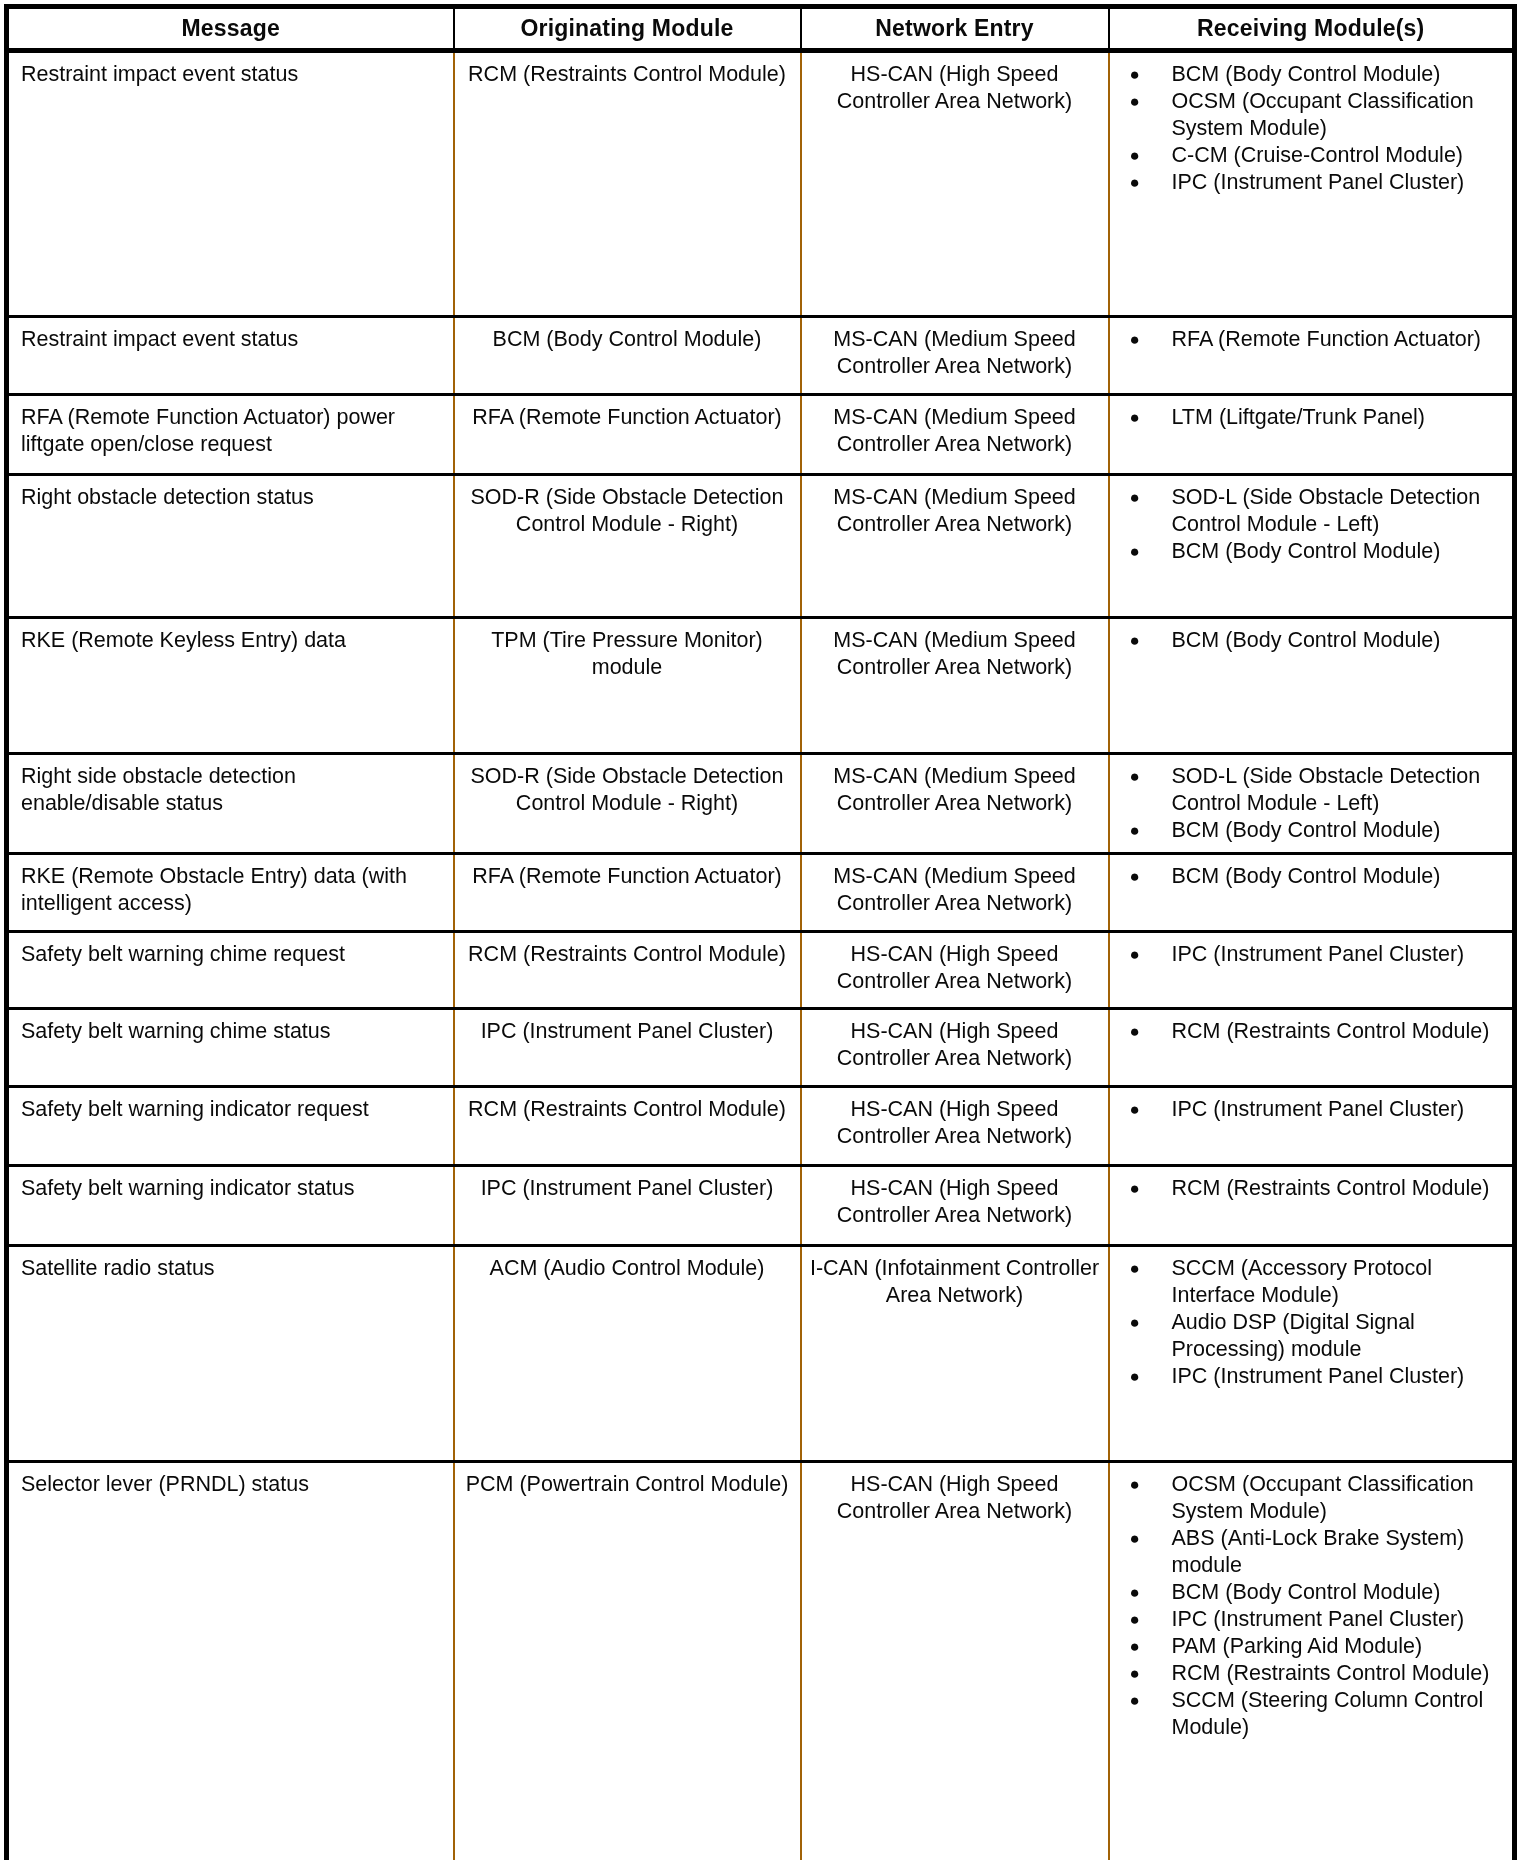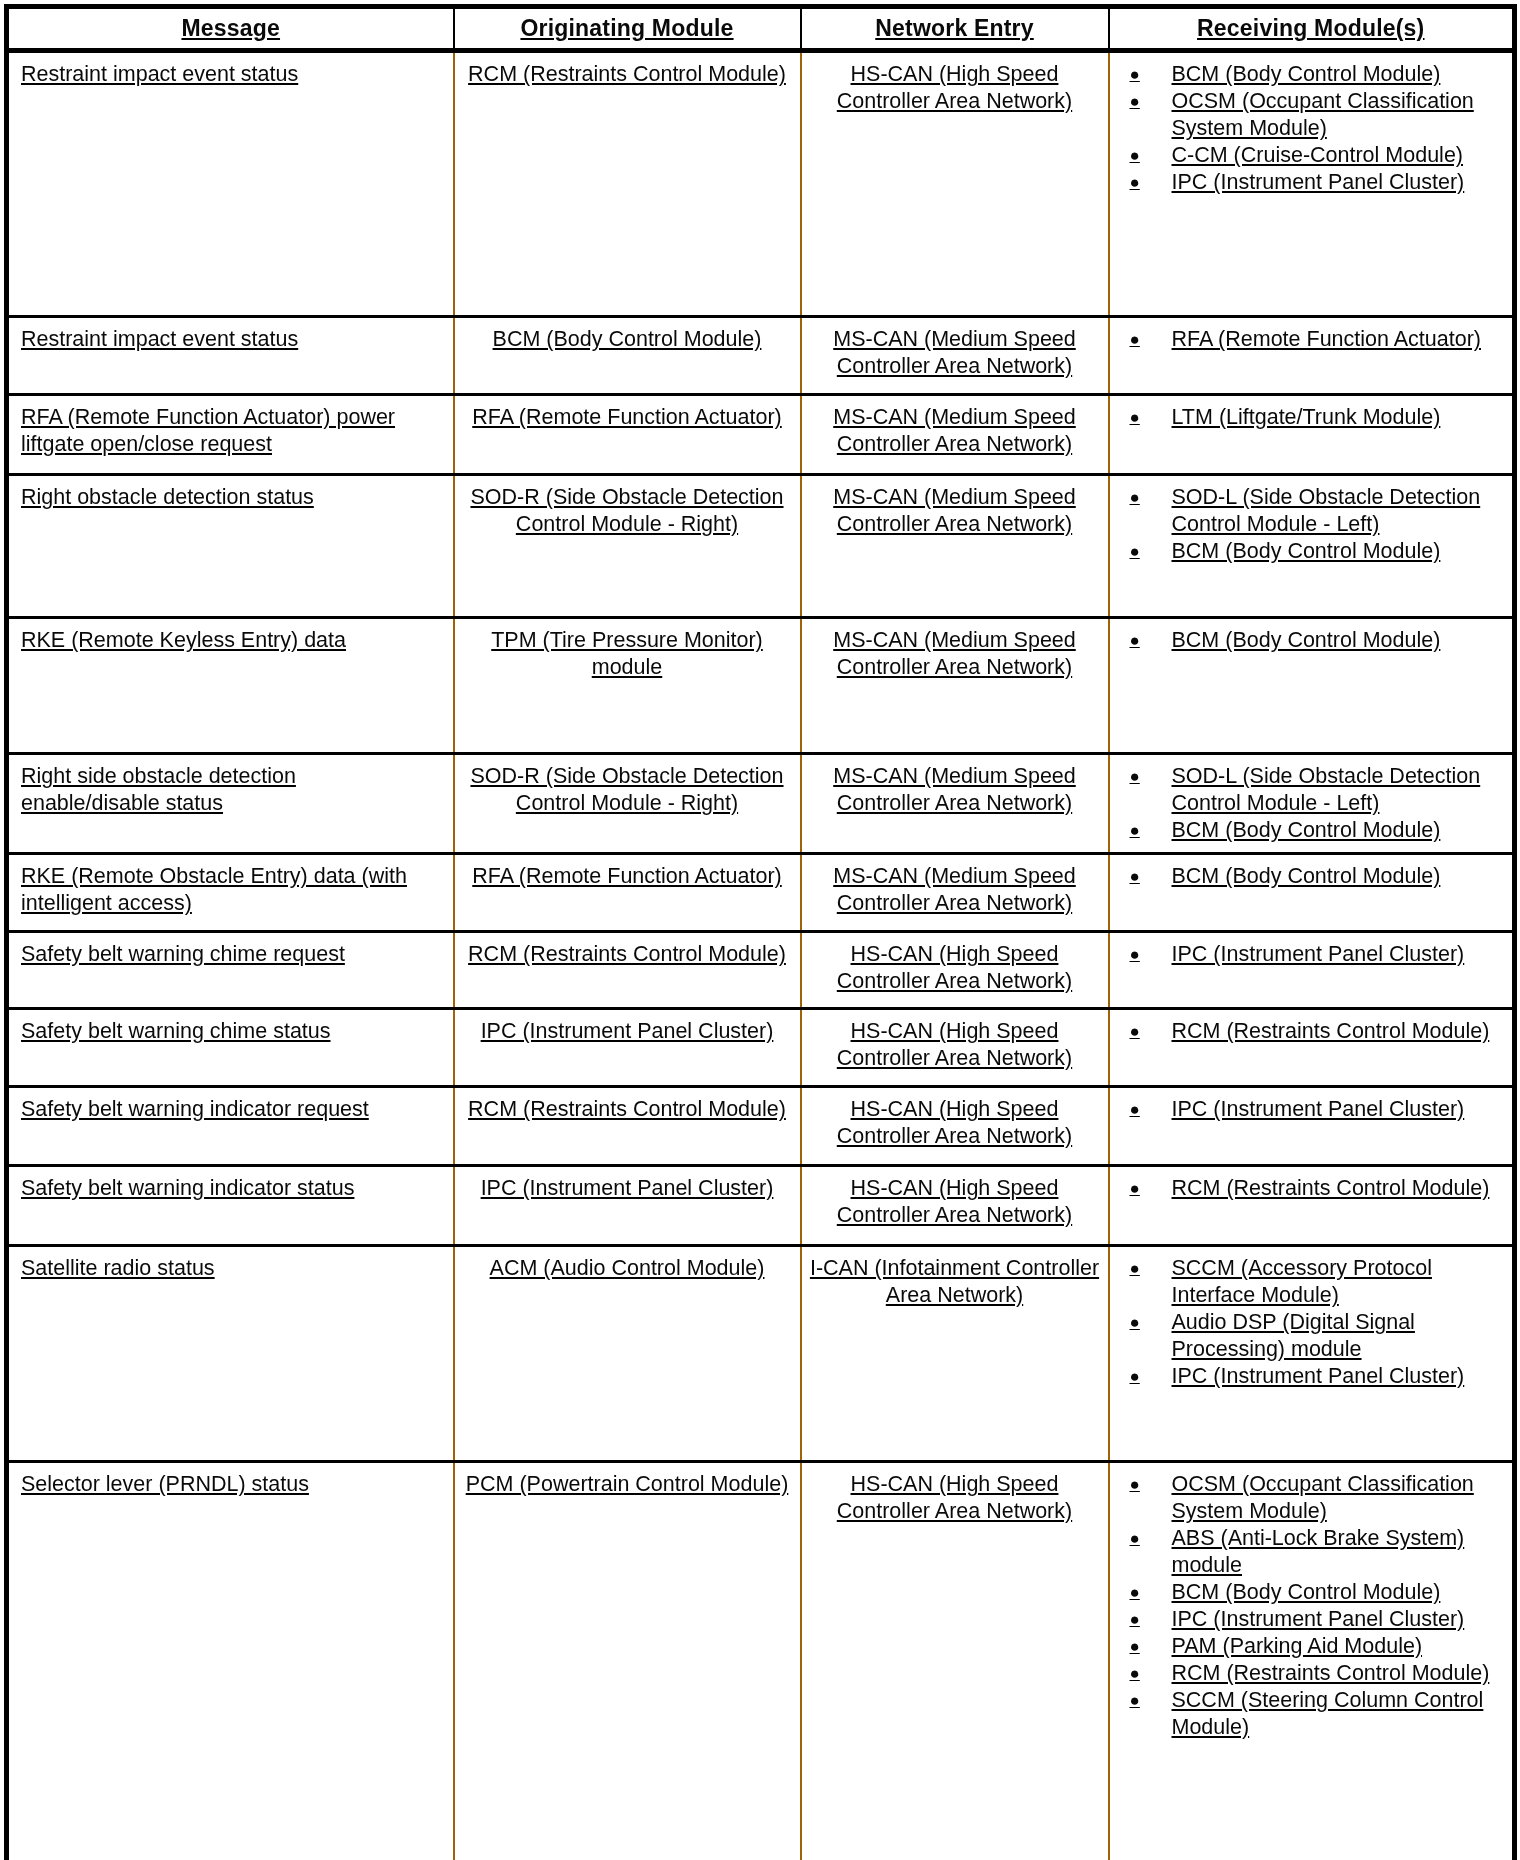--- a/index.html
+++ b/index.html
@@ -10,21 +10,20 @@
     height: 1860px;
     font-family: "Liberation Sans", "DejaVu Sans", sans-serif;
     -webkit-font-smoothing: antialiased;
   }
   .page {
     width: 1520px;
     height: 1860px;
     box-sizing: border-box;
     padding: 4px;
     background: #ffffff;
-    text-decoration: underline;
   }
   table.routing {
     border-collapse: collapse;
     table-layout: fixed;
     width: 1508px;
     border: 5px solid #000000;
     background: #ffffff;
     color: #0a0a0a;
   }
   col.c-message    { width: 447px; }
@@ -157,21 +156,21 @@
             </div>
           </td>
         </tr>
         <tr>
           <td class="cell-message">RFA (Remote Function Actuator) power liftgate open/close request</td>
           <td class="cell-orig">RFA (Remote Function Actuator)</td>
           <td class="cell-network">MS-CAN (Medium Speed Controller Area Network)</td>
           <td class="cell-recv">
             <div class="recv-item">
               <span class="bullet">●</span>
-              <span class="recv-text">LTM (Liftgate/Trunk Module)</span>
+              <span class="recv-text">LTM (Liftgate/Trunk Panel)</span>
             </div>
           </td>
         </tr>
         <tr>
           <td class="cell-message">Right obstacle detection status</td>
           <td class="cell-orig">SOD-R (Side Obstacle Detection Control Module - Right)</td>
           <td class="cell-network">MS-CAN (Medium Speed Controller Area Network)</td>
           <td class="cell-recv">
             <div class="recv-item">
               <span class="bullet">●</span>

